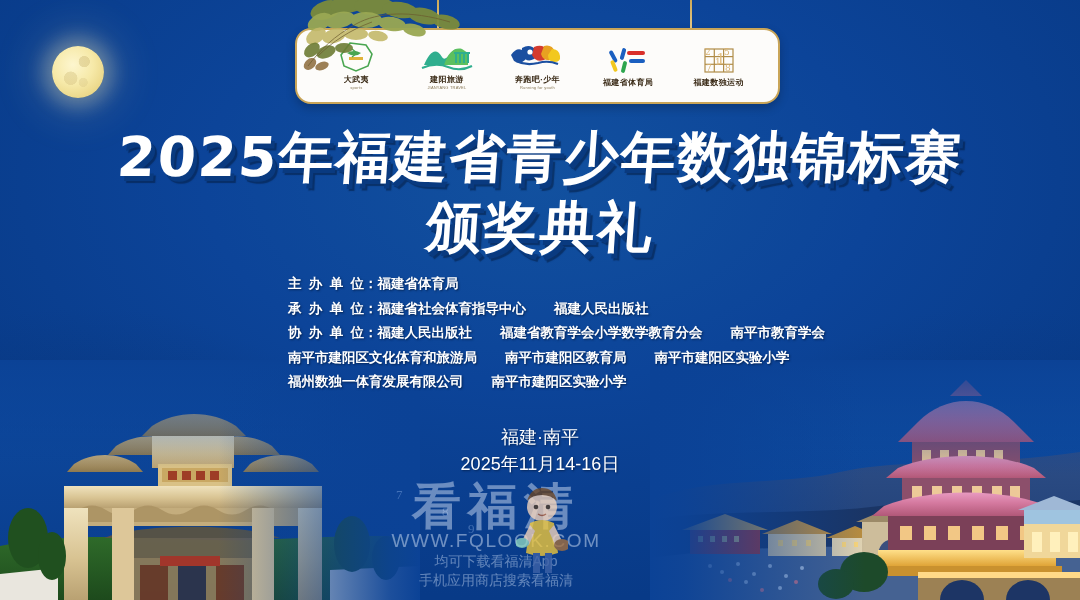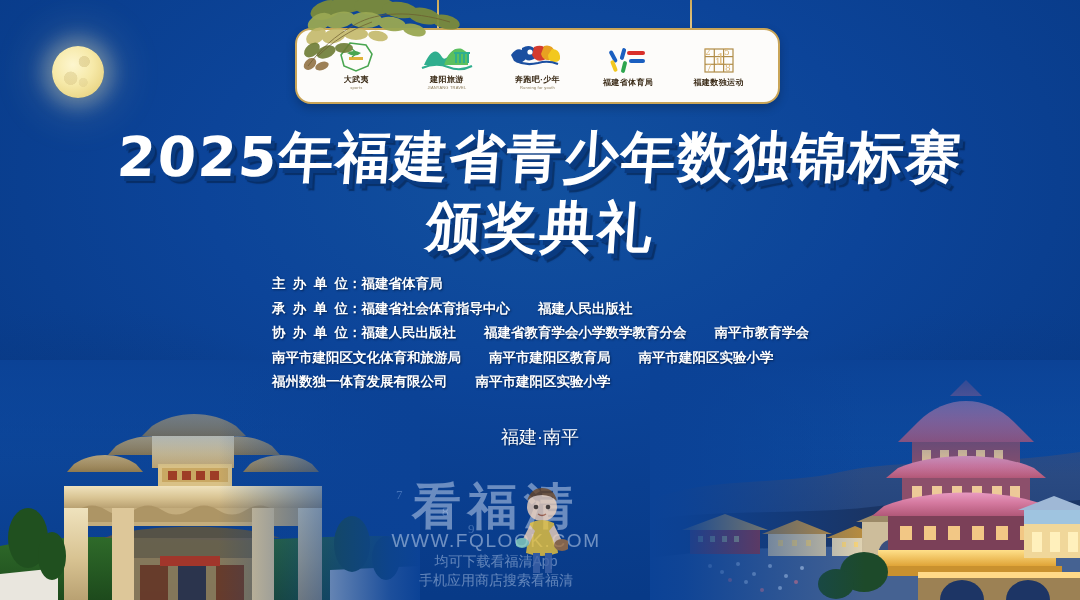--- a/index.html
+++ b/index.html
@@ -73,21 +73,21 @@
     font-family:"DejaVu Sans","Liberation Sans",sans-serif;
     letter-spacing:2px;
     text-shadow:4px 5px 0 #093a80, 6px 7px 1px rgba(5,32,72,.6);
     transform:skewX(-4deg);
   }
   .title-main{ font-size:55px; line-height:66px; }
   .title-sub{ font-size:55px; line-height:66px; margin-top:4px; }
 
   
   .orgs{
-    position:absolute; left:0; top:272px; width:872px;
+    position:absolute; left:16px; top:272px; width:872px;
     color:#ffffff; font-size:13.5px; line-height:24.5px; font-weight:bold;
     text-shadow:1px 1px 2px rgba(3,26,62,.75);
   }
   .org-row{ display:flex; padding-left:272px; }
   .org-label{ width:76px; flex:0 0 76px; text-align:justify; text-align-last:justify; }
   .org-colon{ flex:0 0 10px; }
   .org-vals{ display:flex; }
   .org-val{ margin-right:28px; white-space:nowrap; }
   .org-row.cont{ }
 
@@ -525,20 +525,21 @@
     <div class="org-row cont">
       <span class="org-vals">
         <span class="org-val">福州数独一体育发展有限公司</span>
         <span class="org-val">南平市建阳区实验小学</span>
       </span>
     </div>
   </div>
 
   <div class="placedate">
     <div>福建·南平</div>
+    <div>2025年11月14-16日</div>
   </div>
 
   <div class="sudoku-ghost">
     <span class="sd" style="left:396px; top:487px;">7</span>
     <span class="sd" style="left:442px; top:504px;">8</span>
     <span class="sd" style="left:468px; top:521px;">9</span>
   </div>
 
   <div class="watermark">
     <div class="wm-mascot">

